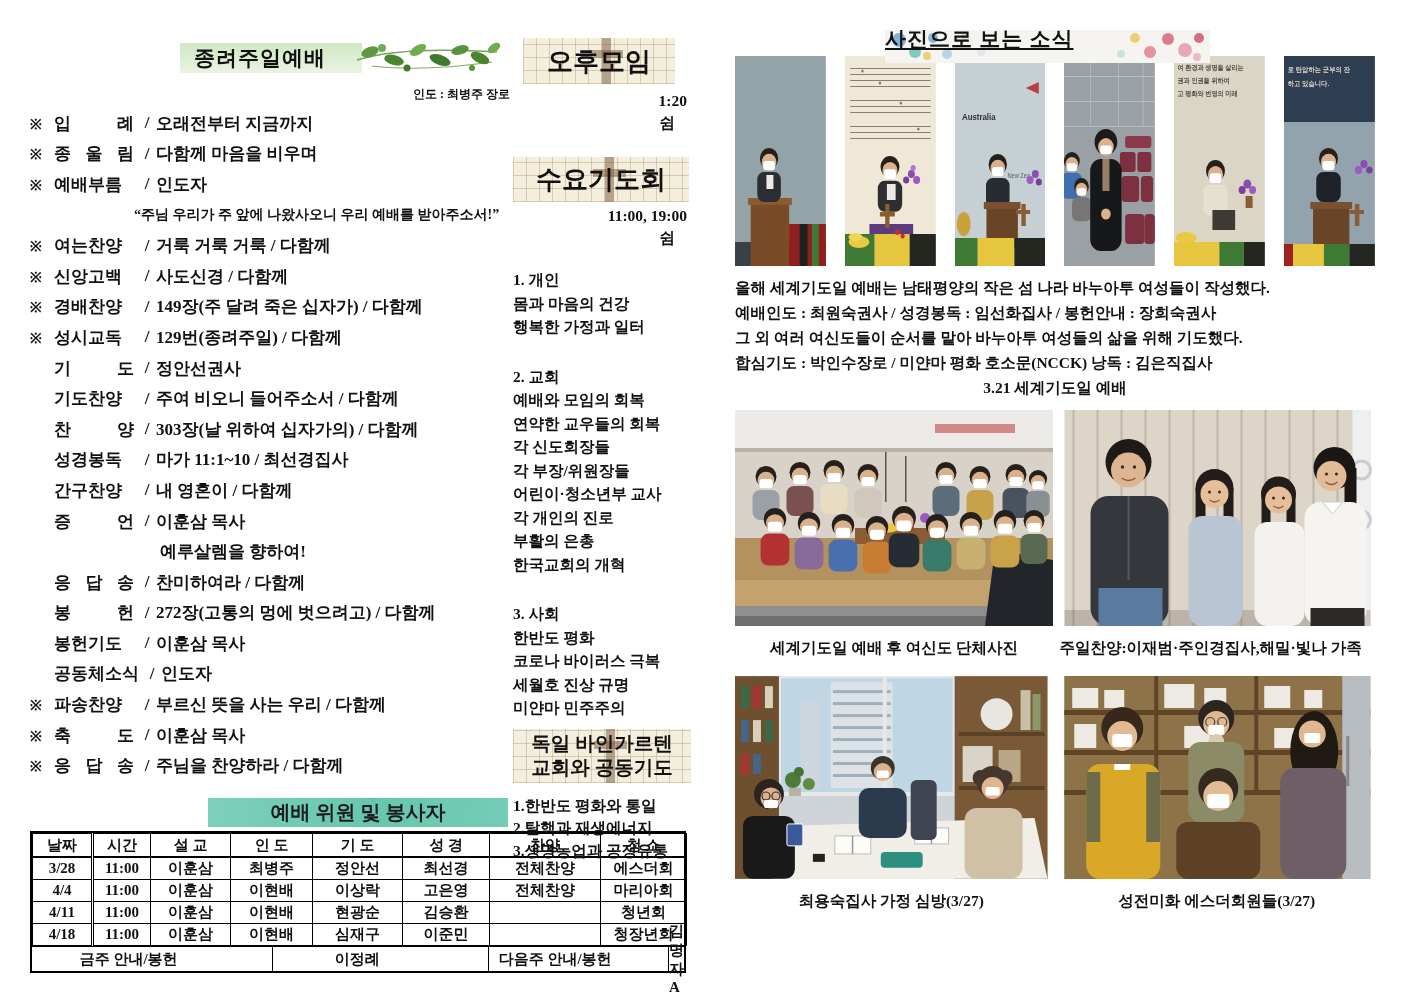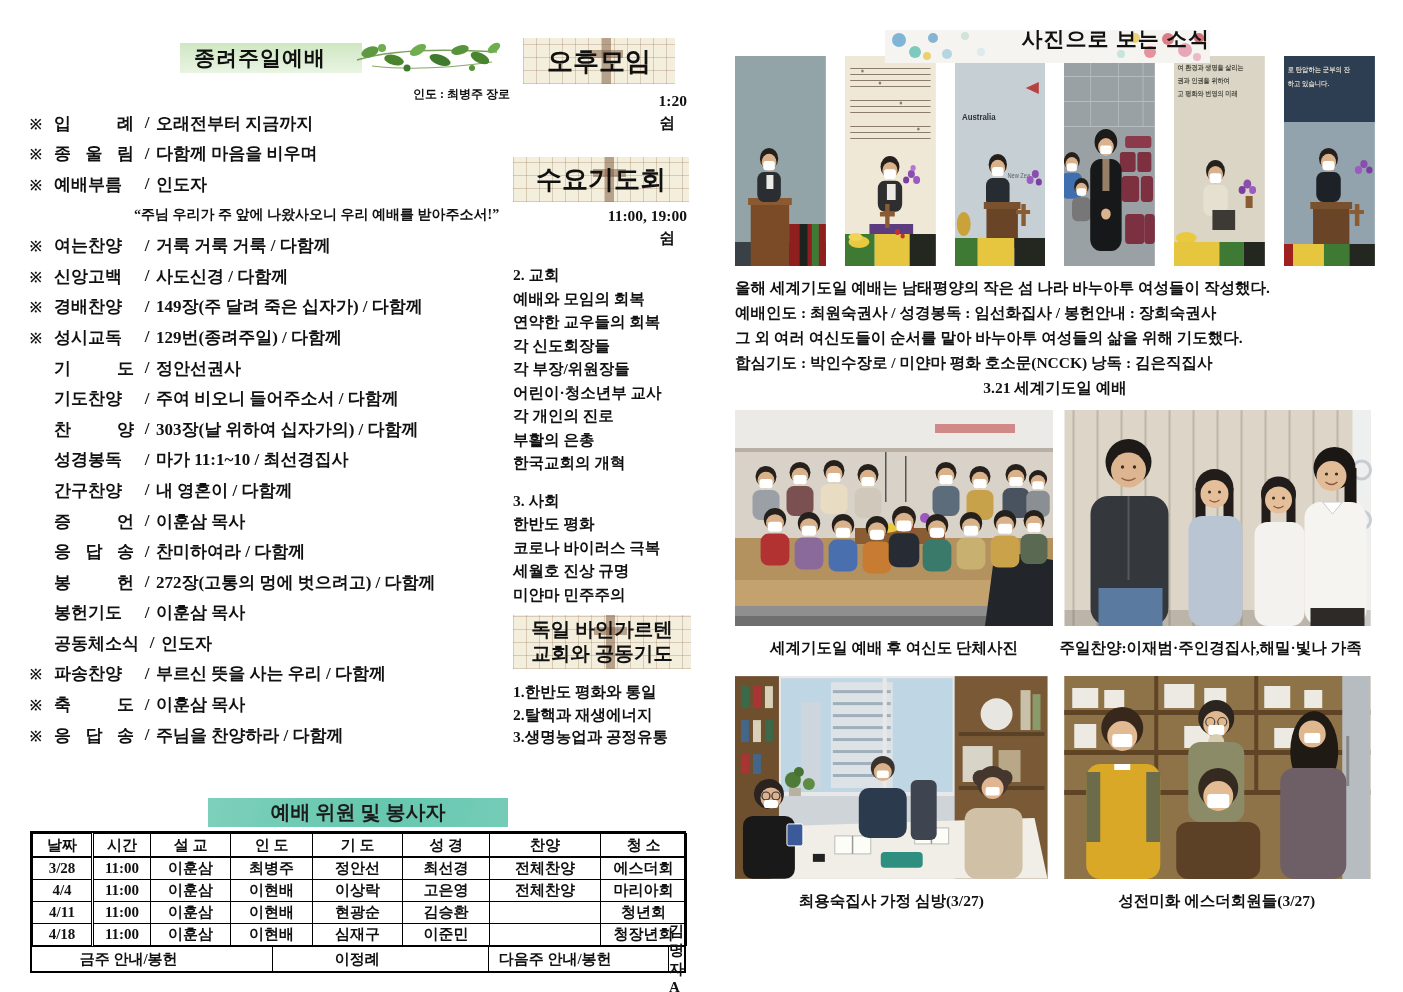--- a/index.html
+++ b/index.html
@@ -43,27 +43,27 @@
   .puzzle{position:relative;background-color:#f4eedd;
       background-image:repeating-linear-gradient(0deg,rgba(150,118,82,.30) 0 1px,transparent 1px 13px),
                        repeating-linear-gradient(90deg,rgba(150,118,82,.30) 0 1px,transparent 1px 13px);
       display:flex;align-items:center;justify-content:center;overflow:hidden;}
   .cross-shape{position:absolute;left:52%;top:-3px;width:9px;height:110%;background:rgba(120,84,55,.5);}
   .cross-shape::after{content:"";position:absolute;left:-12px;top:15px;width:33px;height:8px;background:rgba(120,84,55,.5);}
   .puzzle span{position:relative;z-index:1;font-size:26px;font-weight:700;}
   .puzzle.two span{font-size:19.5px;line-height:24px;text-align:center;}
   .mid-right{text-align:right;padding-right:16px;line-height:22px;}
   .mid-right.place{padding-right:28px;}
-  .mid-section{margin-top:14px;line-height:23.5px;}
+  .mid-section{margin-top:26px;line-height:23.5px;}
   .mid-section div{white-space:nowrap;}
 
   
   .right-col{position:absolute;left:735px;top:30px;width:640px;}
   .news-banner{position:relative;width:325px;height:17px;margin-left:150px;
-      display:flex;align-items:center;justify-content:flex-end;}
+      display:flex;align-items:center;justify-content:flex-start;text-decoration:underline;}
   .news-banner span{position:relative;z-index:1;font-size:21px;font-weight:700;letter-spacing:1px;}
   .news-banner svg{position:absolute;inset:0;}
   .strip{display:flex;gap:19px;margin-top:9px;height:210px;}
   .strip svg{flex:1;height:210px;}
   .news-par{margin-top:9px;font-size:15.5px;font-weight:600;line-height:25px;}
   .news-center{text-align:center;font-size:15.5px;font-weight:600;line-height:25px;}
   .ph-row{display:flex;gap:7px;margin-top:10px;}
   .cap-row{display:flex;margin-top:12px;font-size:15.5px;font-weight:600;}
   .cap-row div{text-align:center;}
   .cap-a{width:318px}.cap-b{width:315px}.cap-c{width:313px}.cap-d{width:317px}
@@ -183,20 +183,21 @@
           <span class="w-label">간구찬양</span>
           <span class="w-slash">/</span>
           <span class="w-content">내 영혼이 / 다함께</span>
         </div>
       <div class="w-line">
           <span class="w-mark"></span>
           <span class="w-label">증 언</span>
           <span class="w-slash">/</span>
           <span class="w-content">이훈삼 목사</span>
         </div>
+      <div class="w-note big">예루살렘을 향하여!</div>
       <div class="w-line">
           <span class="w-mark"></span>
           <span class="w-label">응 답 송</span>
           <span class="w-slash">/</span>
           <span class="w-content">찬미하여라 / 다함께</span>
         </div>
       <div class="w-line">
           <span class="w-mark"></span>
           <span class="w-label">봉 헌</span>
           <span class="w-slash">/</span>
@@ -320,20 +321,25 @@
     </div>
     <div class="mid-right" style="margin-top:6px">1:20</div>
     <div class="mid-right place">쉼</div>
     <div class="puzzle" style="width:176px;height:45px;margin-top:23px;">
       <i class="cross-shape"></i>
       <span>수요기도회</span>
     </div>
     <div class="mid-right" style="margin-top:3px">11:00, 19:00</div>
     <div class="mid-right place">쉼</div>
 
+    <div class="mid-section" style="margin-top:19px">
+      <div>1. 개인</div>
+      <div>몸과 마음의 건강</div>
+      <div>행복한 가정과 일터</div>
+    </div>
     <div class="mid-section">
       <div>2. 교회</div>
       <div>예배와 모임의 회복</div>
       <div>연약한 교우들의 회복</div>
       <div>각 신도회장들</div>
       <div>각 부장/위원장들</div>
       <div>어린이·청소년부 교사</div>
       <div>각 개인의 진로</div>
       <div>부활의 은총</div>
       <div>한국교회의 개혁</div>

